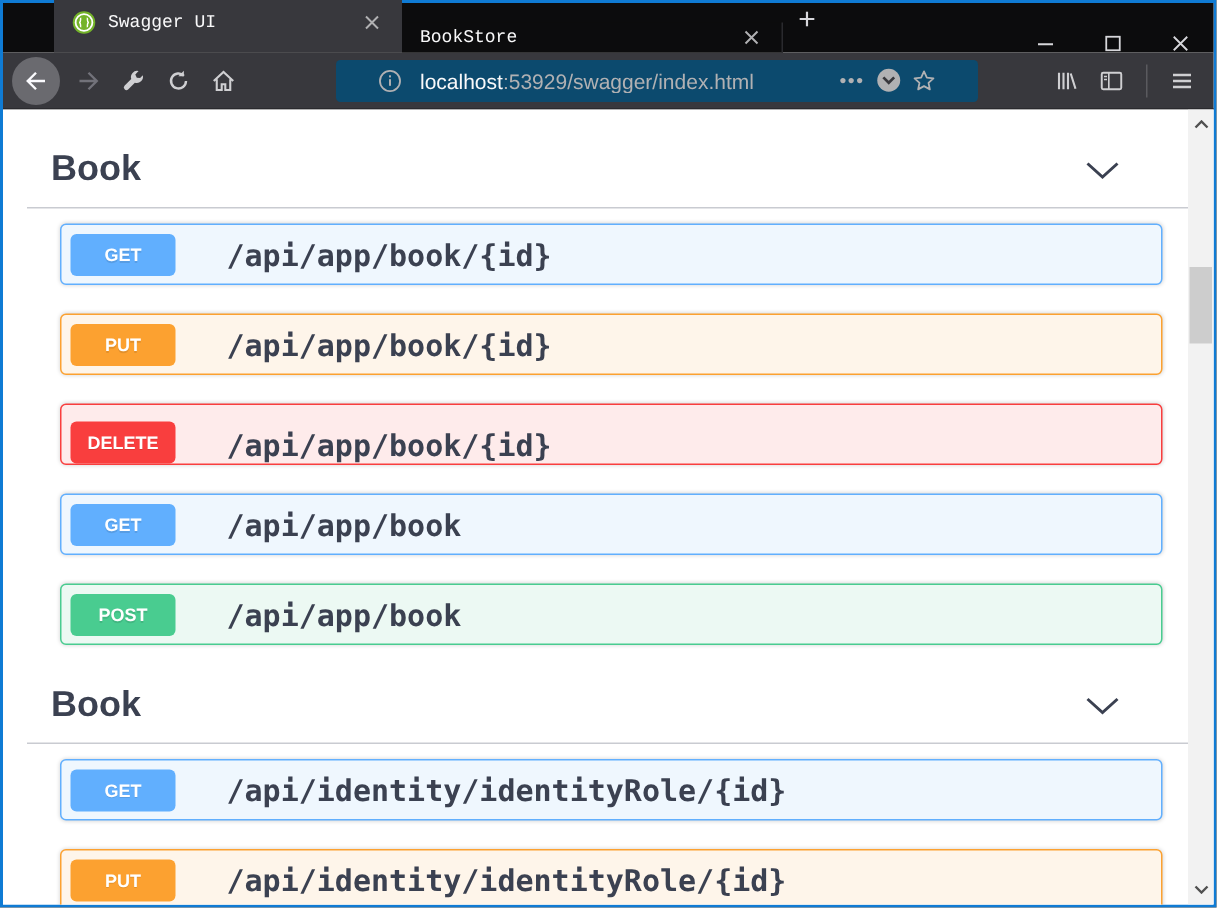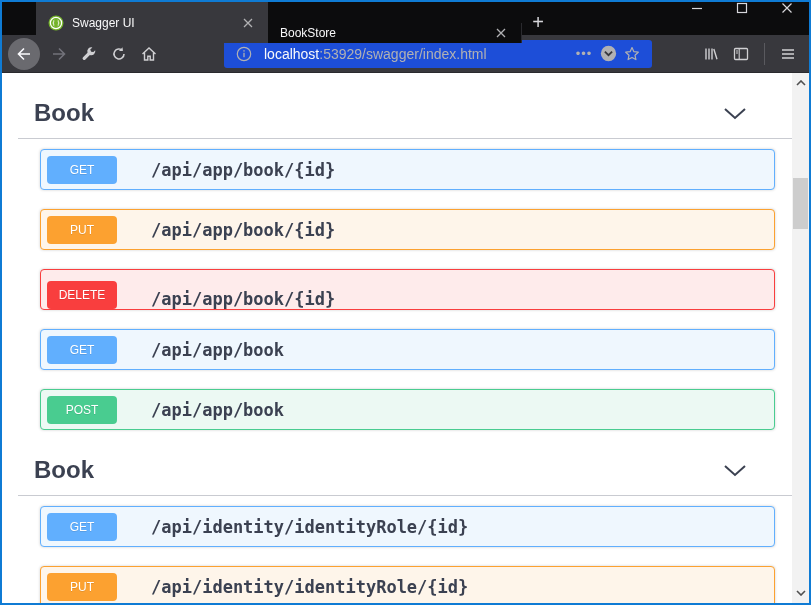--- a/index.html
+++ b/index.html
@@ -2,63 +2,63 @@
 <html><head>
 <meta charset="utf-8">
 <style>
   * { margin:0; padding:0; box-sizing:border-box; }
   html,body { width:811px; height:605px; overflow:hidden; background:#000;
               font-family:"Liberation Sans", sans-serif; }
 
   .window { width:811px; height:605px; border:2px solid #0f7bd4; display:flex; flex-direction:column; background:#fff; }
 
   
-  .titlebar { height:33px; background:#0c0c0d; display:flex; align-items:flex-start; flex:0 0 auto; }
+  .titlebar { height:33px; background:#0c0c0d; display:flex; align-items:flex-end; flex:0 0 auto;font-family:Liberation Mono, monospace; }
   .tab-strip { display:flex; align-items:stretch; }
   .corner-spacer { width:34px; }
   .tab { display:flex; align-items:center; padding:0 10px 0 12px; cursor:default; position:relative; }
   .tab.active { background:#38383d; width:232px; }
   .tab.inactive { background:#0c0c0d; width:254px; border-right:1px solid #2a2a2e;margin-top:21px; }
   .tab-title { color:#f9f9fa; font-size:12px; flex:1; margin-left:8px; white-space:nowrap; overflow:hidden; }
   .tab.inactive .tab-title { margin-left:0; }
   .tab-close { width:20px; height:20px; display:flex; align-items:center; justify-content:center; color:#b1b1b3; }
   .favicon { width:16px; height:16px; flex:0 0 auto; }
   .new-tab-btn { width:32px; display:flex; align-items:center; justify-content:center; color:#d7d7db; font-size:20px; font-weight:400; }
   .titlebar-drag { flex:1; }
   .win-controls { display:flex; }
   .win-btn { width:45px; display:flex; align-items:center; justify-content:center; color:#d7d7db; }
 
   
   .toolbar { height:38px; background:#38383d; display:flex; align-items:center; padding:0 6px; flex:0 0 auto; border-bottom:1px solid #2a2a2e; }
   .nav-btn { width:30px; height:30px; display:flex; align-items:center; justify-content:center; color:#cfcfd2; flex:0 0 auto; }
   .back-circle { width:32px; height:32px; border-radius:50%; background:#6a6a6f; display:flex; align-items:center; justify-content:center; color:#fbfbfe; margin-right:4px; }
   .nav-btn.disabled { color:#72727a; }
-  .urlbar { flex:0 0 auto; width:428px; height:28px; margin-left:60px; background:#1d4ed8; border-radius:3px; display:flex; align-items:center; padding:0 8px; }
+  .urlbar { flex:0 0 auto; width:428px; height:28px; margin-left:60px; background:#0c4a6e; border-radius:3px; display:flex; align-items:center; padding:0 24px; }
   .urlbar .url-text { flex:1; font-size:14px; margin-left:8px; white-space:nowrap; overflow:hidden; }
   .url-host { color:#f9f9fa; }
   .url-rest { color:#b1b1b3; }
   .url-action { width:24px; height:24px; display:flex; align-items:center; justify-content:center; color:#b1b1b3; }
   .dots { font-size:13px; letter-spacing:1px; color:#b1b1b3; }
   .toolbar-right { margin-left:auto; display:flex; align-items:center; }
   .v-sep { width:1px; height:22px; background:#5a5a5f; margin:0 8px; }
 
   
   .content { flex:1; display:flex; background:#fff; overflow:hidden; }
   .page { flex:1; overflow:hidden; padding:0 17px 0 38px; }
   .opblock-section { }
   .section-header { display:flex; align-items:center; justify-content:space-between; margin-top:26px; cursor:pointer; }
   .section-title { font-size:24px; font-weight:bold; color:#3b4151; margin-left:-6px; }
   .section-chevron { color:#3b4151; margin-right:28px; }
   .section-divider { height:1px; background:#c9cbd1; margin:11px -22px 10px -22px; }
   .op-list { }
   .op-row { height:41px; border:1px solid; border-radius:4px; display:flex; align-items:center; padding:0 6px;
             margin:0 0 19px 0; box-shadow:0 0 3px rgba(0,0,0,.19); }
-  .method-badge { width:70px; height:28px; border-radius:4px; color:#fff; font-weight:normal; font-size:12px;
+  .method-badge { width:70px; height:28px; border-radius:4px; color:#fff; font-weight:bold; font-size:12px;
                   display:flex; align-items:center; justify-content:center; text-shadow:0 1px 0 rgba(0,0,0,.1); flex:0 0 auto; }
-  .op-path { font-family:"DejaVu Sans Mono","Liberation Mono",monospace; font-size:17px; font-weight:600;
+  .op-path { font-family:"DejaVu Sans Mono","Liberation Mono",monospace; font-size:20px; font-weight:600;
              color:#3b4151; margin-left:34px; white-space:nowrap; }
 
   
   .scrollbar { width:17px; background:#f2f2f2; flex:0 0 auto; position:relative; }
   .sb-arrow { position:absolute; left:0; width:17px; height:16px; display:flex; align-items:center; justify-content:center; color:#505050; }
   .sb-arrow.up { top:2px; }
   .sb-arrow.down { bottom:2px; }
   .sb-thumb { position:absolute; left:1px; width:15px; top:105px; height:51px; background:#cdcdcd; }
 
   svg { display:block; }

